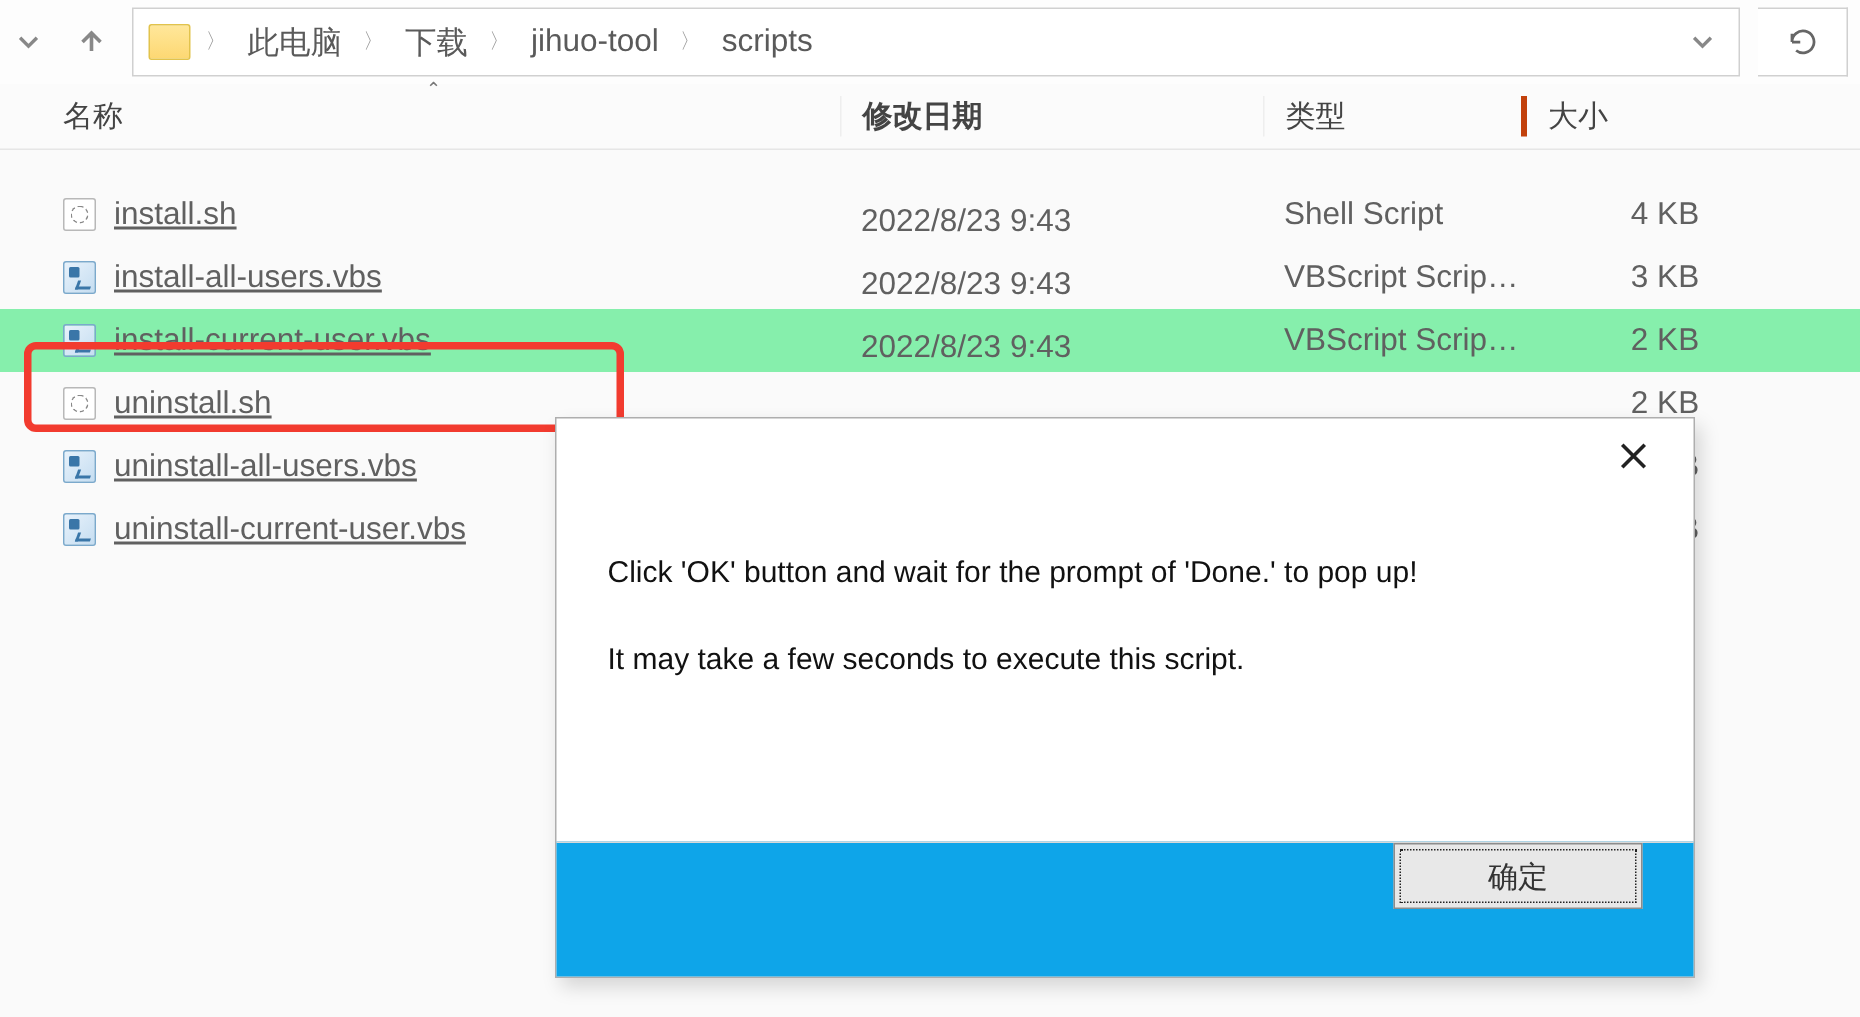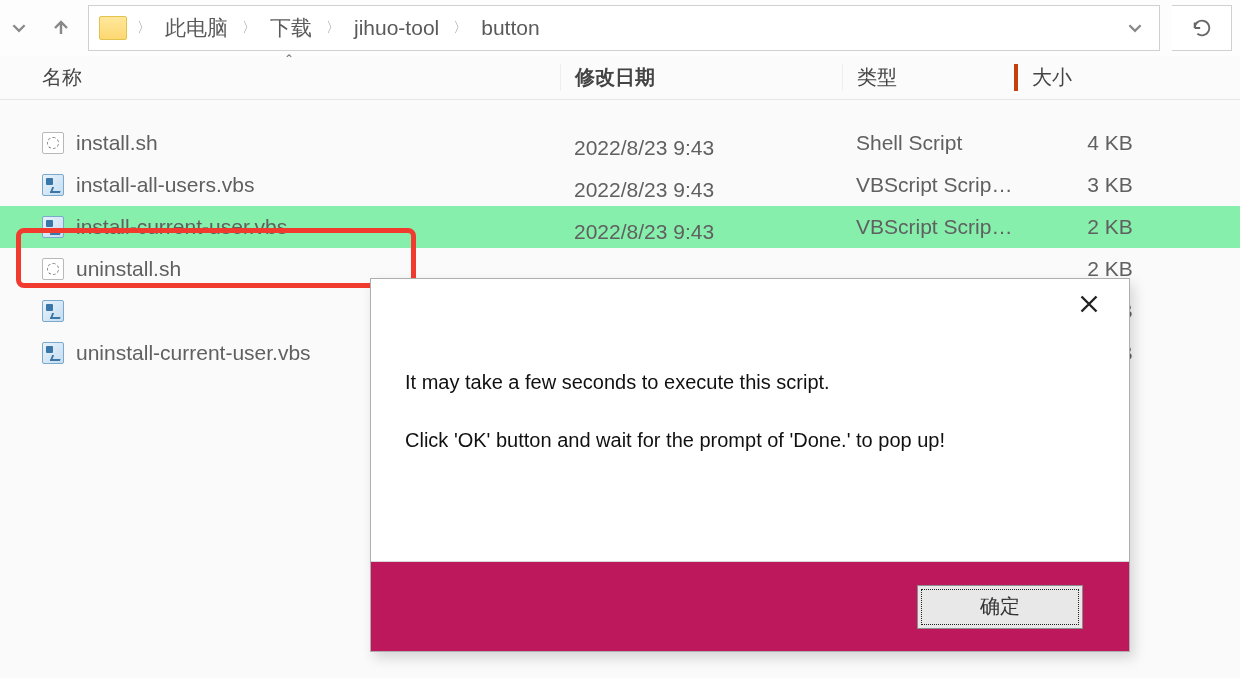--- a/index.html
+++ b/index.html
@@ -106,21 +106,21 @@
   .file-row {
     display: flex;
     align-items: center;
     height: 42px;
     font-size: 21px;
     color: #606060;
     padding-left: 42px;
     position: relative;
   }
   .file-row.selected { background: #86efac; }
-  .cell-name { width: 518px; display: flex; align-items: center; gap: 12px; }
+  .cell-name { width: 518px; display: flex; align-items: center; gap: 12px; text-decoration: underline; }
   .cell-date { width: 282px; padding-left: 14px; margin-top: 10px; }
   .cell-type { width: 172px; padding-left: 14px; white-space: nowrap; overflow: hidden; text-overflow: ellipsis; }
   .cell-size { flex: 1; text-align: center; padding-right: 34px; }
 
   .icon-sh, .icon-vbs {
     width: 22px;
     height: 22px;
     border: 1px solid #b8b8b8;
     background: #fff;
     border-radius: 2px;
@@ -201,26 +201,25 @@
     flex: 1;
     padding: 38px 34px 10px 34px;
     font-size: 20px;
     color: #111;
     line-height: 1.5;
     font-weight: 500;
   }
   .dialog-body p { margin-bottom: 28px; }
   .dialog-footer {
     height: 90px;
-    background: #be185d;
+    background: #0ea5e9;
     border-top: 1px solid #d8d8d8;
     display: flex;
     justify-content: flex-end;
-    align-items: center;
-    padding-right: 46px;
+    padding-right: 34px;
   }
   .dialog-ok {
     width: 166px;
     height: 44px;
     background: #e8e8e8;
     border: 1px solid #8c8c8c;
     outline: 1px dotted #222;
     outline-offset: -5px;
     font-size: 20px;
     color: #333;
@@ -244,21 +243,21 @@
 
   <div class="addr-box">
     <span class="folder-icon"></span>
     <span class="crumb-sep">〉</span>
     <span class="crumb">此电脑</span>
     <span class="crumb-sep">〉</span>
     <span class="crumb">下载</span>
     <span class="crumb-sep">〉</span>
     <span class="crumb">jihuo-tool</span>
     <span class="crumb-sep">〉</span>
-    <span class="crumb">button</span>
+    <span class="crumb">scripts</span>
     <span class="addr-dropdown">
       <svg width="14" height="14" viewBox="0 0 10 10">
           <path d="M1 3 L5 7 L9 3" fill="none" stroke="#888" stroke-width="1.6"></path>
         </svg>
     </span>
   </div>
 
   <div class="refresh-box">
     <svg width="22" height="22" viewBox="0 0 24 24">
         <path d="M4 12a8 8 0 1 1 3 6.2 M4 12 V6 M4 12 H10" fill="none" stroke="#666" stroke-width="2"></path>
@@ -309,20 +308,21 @@
         <span class="icon-sh"></span>
         <span>uninstall.sh</span>
       </div>
       <div class="cell-date"></div>
       <div class="cell-type"></div>
       <div class="cell-size">2 KB</div>
     </div>
     <div class="file-row">
       <div class="cell-name">
         <span class="icon-vbs"></span>
+        <span>uninstall-all-users.vbs</span>
       </div>
       <div class="cell-date"></div>
       <div class="cell-type"></div>
       <div class="cell-size">2 KB</div>
     </div>
     <div class="file-row">
       <div class="cell-name">
         <span class="icon-vbs"></span>
         <span>uninstall-current-user.vbs</span>
       </div>
@@ -336,19 +336,19 @@
 
 <div class="dialog">
   <div class="dialog-top">
     <div class="dialog-close">
       <svg width="18" height="18" viewBox="0 0 12 12">
           <path d="M1 1 L11 11 M11 1 L1 11" stroke="#222" stroke-width="1.6"></path>
         </svg>
     </div>
   </div>
   <div class="dialog-body">
+    <p>Click 'OK' button and wait for the prompt of 'Done.' to pop up!</p>
     <p>It may take a few seconds to execute this script.</p>
-    <p>Click 'OK' button and wait for the prompt of 'Done.' to pop up!</p>
   </div>
   <div class="dialog-footer">
     <button class="dialog-ok">确定</button>
   </div>
 </div>
 
 </body></html>

